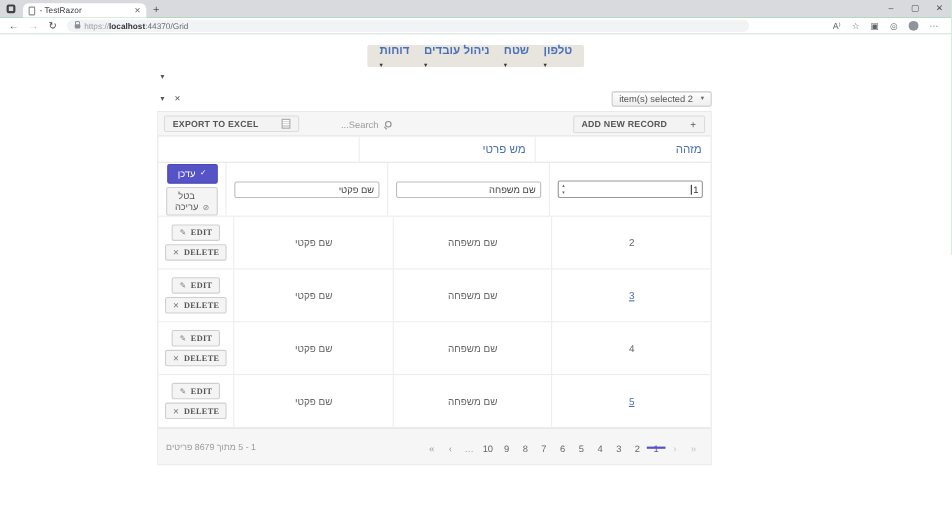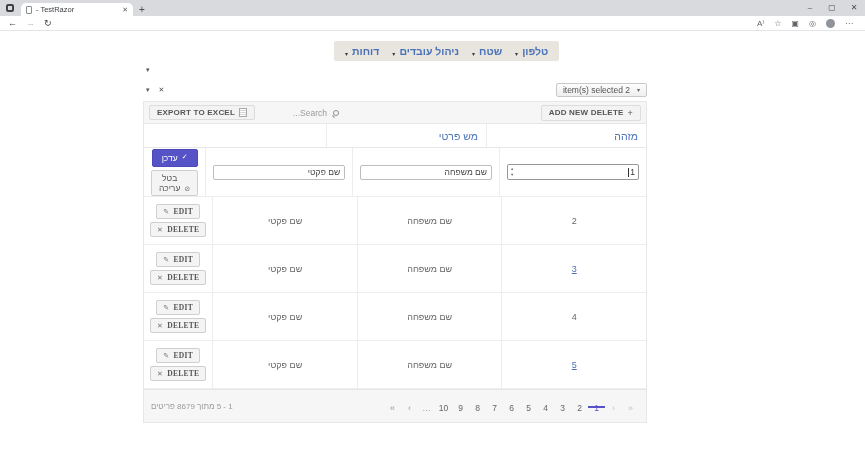--- a/index.html
+++ b/index.html
@@ -28,37 +28,37 @@
   .url b { color:#333639; font-weight:bold; }
   .url .path { color:#6a6e73; }
   .bicons { margin-left:auto; display:flex; align-items:center; gap:10px; font-size:8px; color:#5f6368; padding-right:4px; }
   .avatar { width:9px; height:9px; border-radius:50%; background:#8f949a; }
 
   
   .page { position:absolute; top:31px; left:0; right:0; bottom:0; background:#fff; }
 
   .mainnav { position:absolute; left:334px; top:10px; height:20px; background:#e8e4de; border-radius:2px;
              display:flex; direction:rtl; align-items:center; gap:13px; padding:0 11px; }
-  .nav-item { display:flex; direction:rtl; align-items:flex-end; gap:4px; font-size:10.5px; font-weight:bold; color:#4a72b8; white-space:nowrap; }
+  .nav-item { display:flex; direction:rtl; align-items:flex-end; gap:4px; font-size:10.5px; font-weight:bold; color:#4a72b8; white-space:nowrap;flex-direction:column; }
   .nav-item .caret { font-size:6px; color:#3a3a3a; }
 
   .mcaret { position:absolute; font-size:7px; color:#555; }
   .mcaret-top { left:146px; top:35px; }
 
   .grid-wrap { position:absolute; left:143px; top:51px; width:504px; }
   .select-row { display:flex; direction:ltr; justify-content:space-between; align-items:center; height:15px; margin-bottom:4px; }
   .mini-group { display:flex; gap:9px; font-size:7px; color:#555; padding-left:3px; }
   .sel-dd { display:flex; align-items:center; gap:7px; border:1px solid #c9c9c9; background:linear-gradient(#fdfdfd,#efefef);
             border-radius:2px; padding:1px 6px; font-size:8.5px; color:#555; }
   .sel-dd .caret { font-size:6px; color:#666; }
 
   .k-grid { border:1px solid #e7e7e7; direction:rtl; background:#fff; }
 
   .g-toolbar { height:22px; background:#f6f6f6; border-bottom:1px solid #e7e7e7; display:flex; align-items:center; padding:0 5px; gap:8px; }
-  .tbtn { display:flex; align-items:center; gap:4px; direction:ltr; font-size:8px; font-weight:bold; color:#555;
+  .tbtn { display:flex; align-items:center; gap:21px; direction:ltr; font-size:8px; font-weight:bold; color:#555;
           background:#f3f3f3; border:1px solid #dcdcdc; border-radius:2px; padding:2px 7px; letter-spacing:.2px; white-space:nowrap; }
   .spacer { flex:1; }
   .xlicon { width:8px; height:9px; border:1px solid #a9a9a9; background:repeating-linear-gradient(#fff 0 1px,#d7d7d7 1px 2px); }
   .plus { font-size:9px; color:#555; font-weight:normal; }
   .searchbox { display:flex; direction:rtl; align-items:center; gap:6px; }
   .mag { width:6px; height:6px; border:1px solid #8f8f8f; border-radius:50%; position:relative; }
   .mag::after { content:""; position:absolute; width:3px; height:1px; background:#8f8f8f; transform:rotate(45deg); left:-2px; top:5px; }
   .searchbox input { border:none; background:transparent; outline:none; width:64px; font-size:8.5px; color:#555;
                      text-align:right; font-family:inherit; }
   .searchbox input::placeholder { color:#9a9a9a; }
@@ -123,20 +123,24 @@
       <span>–</span>
       <span>▢</span>
       <span>✕</span>
     </div>
   </div>
 
   <div class="btoolbar">
     <span class="navbtn">←</span>
     <span class="navbtn disabled">→</span>
     <span class="navbtn">↻</span>
+    <div class="addressbar">
+      <span class="lock"></span>
+      <span class="url"><span>https://</span><b>localhost</b><span class="path">:44370/Grid</span></span>
+    </div>
     <div class="bicons">
       <span>A⁾</span>
       <span>☆</span>
       <span>▣</span>
       <span>◎</span>
       <span class="avatar"></span>
       <span>⋯</span>
     </div>
   </div>
 
@@ -173,21 +177,21 @@
         <div class="sel-dd">
           <span>item(s) selected 2</span>
           <span class="caret">▾</span>
         </div>
       </div>
 
       <div class="k-grid">
 
         <div class="g-toolbar">
           <button class="tbtn">
-            <span>ADD NEW DELETE</span>
+            <span>ADD NEW RECORD</span>
             <span class="plus">+</span>
           </button>
           <span class="spacer"></span>
           <div class="searchbox">
             <span class="mag"></span>
             <input type="text" placeholder="Search..." style="">
           </div>
           <button class="tbtn">
             <span>EXPORT TO EXCEL</span>
             <span class="xlicon"></span>

